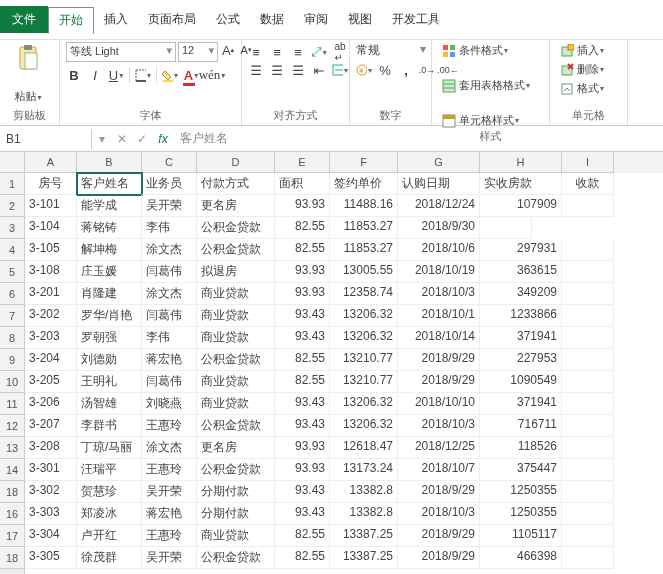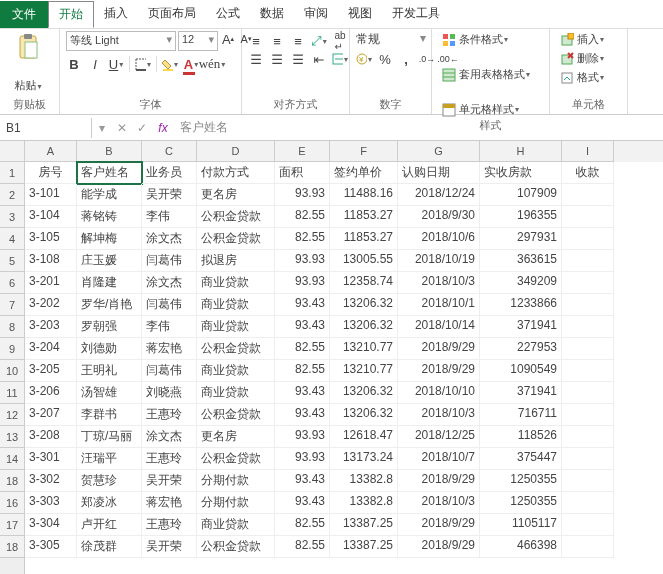--- a/index.html
+++ b/index.html
@@ -1,37 +1,37 @@
 <!DOCTYPE html>
 <html><head>
 <meta charset="utf-8">
 <style>
 *{box-sizing:border-box;margin:0;padding:0}
 body{font-family:"Microsoft YaHei","SimSun",sans-serif;font-size:12px;color:#444;background:#fff;overflow:hidden;width:663px;height:574px}
-.tabs{display:flex;align-items:center;height:29px;background:#fff;border-bottom:1px solid #ddd}
+.tabs{display:flex;align-items:center;height:40px;background:#fff;border-bottom:1px solid #ddd}
 .tab{padding:4px 10px;cursor:pointer;color:#333}
 .tab.active{background:#fff;border:1px solid #888;border-bottom:1px solid #fff;margin-bottom:-1px;color:#0f7b3e;font-weight:500}
 .file-tab{background:#0f7b3e;color:#fff;padding:5px 12px}
 .ribbon{display:flex;height:86px;border-bottom:1px solid #ccc}
 .rgroup{border-right:1px solid #ddd;padding:2px 6px 1px 6px;display:flex;flex-direction:column;justify-content:space-between}
 .rgroup-label{text-align:center;color:#666;font-size:11px;padding-bottom:1px}
 .rgroup-content{flex:1;display:flex;align-items:flex-start}
 .big-btn{display:flex;flex-direction:column;align-items:center;width:44px;padding-top:2px;cursor:pointer}
 .big-btn .ico{width:28px;height:28px;display:flex;align-items:center;justify-content:center}
 .big-btn .lbl{font-size:11px;margin-top:17px}
 .font-sel{display:flex;gap:2px;margin-bottom:3px}
 .font-sel select,.font-sel .sel{border:1px solid #bbb;height:20px;font-size:11px;padding:1px 3px;background:#fff}
 .fn{width:110px}.fs{width:40px}
 .btn-row{display:flex;gap:5px;align-items:center;margin-top:2px}
 .ib{width:16px;height:16px;display:inline-flex;align-items:center;justify-content:center;cursor:pointer;font-size:13px;color:#444}
 .dd::after{content:"▾";font-size:8px;color:#666;margin-left:1px}
 .sep{width:1px;height:16px;background:#ddd}
 .nameb{display:flex;align-items:center;height:26px;border-bottom:1px solid #ccc;background:#fff}
 .nb-cell{width:92px;border-right:1px solid #ccc;padding:3px 6px;font-size:12px}
-.nb-fx{width:22px;text-align:center;color:#a21caf;font-style:italic}
+.nb-fx{width:22px;text-align:center;color:#0f766e;font-style:italic}
 .nb-formula{flex:1;padding:3px 6px;color:#888}
 .nb-btn{width:20px;text-align:center;color:#999}
 .grid{display:flex;height:calc(574px - 26px - 86px - 26px);overflow:hidden}
 .rowh{width:25px;background:#eee;border-right:1px solid #ccc}
 .rowh .rh{height:22px;border-bottom:1px solid #ccc;display:flex;align-items:center;justify-content:center;font-size:11px;color:#555;background:#f2f2f2}
 .rowh .rh.hdr{height:21px}
 .cells{flex:1;overflow:hidden}
 .ch-row{display:flex;height:21px;background:#f2f2f2}
 .ch{border-right:1px solid #ccc;border-bottom:1px solid #ccc;display:flex;align-items:center;justify-content:center;font-size:11px;color:#555}
 .crow{display:flex;height:22px}
@@ -302,21 +302,20 @@
           <div class="cc cI"></div>
         </div>
         <div class="crow">
           <div class="cc cA">3-104</div>
           <div class="cc cB">蒋铭铸</div>
           <div class="cc cC">李伟</div>
           <div class="cc cD">公积金贷款</div>
           <div class="cc cE">82.55</div>
           <div class="cc cF">11853.27</div>
           <div class="cc cG">2018/9/30</div>
-          <div class="cc cH">196355</div>
           <div class="cc cI"></div>
         </div>
         <div class="crow">
           <div class="cc cA">3-105</div>
           <div class="cc cB">解坤梅</div>
           <div class="cc cC">涂文杰</div>
           <div class="cc cD">公积金贷款</div>
           <div class="cc cE">82.55</div>
           <div class="cc cF">11853.27</div>
           <div class="cc cG">2018/10/6</div>

